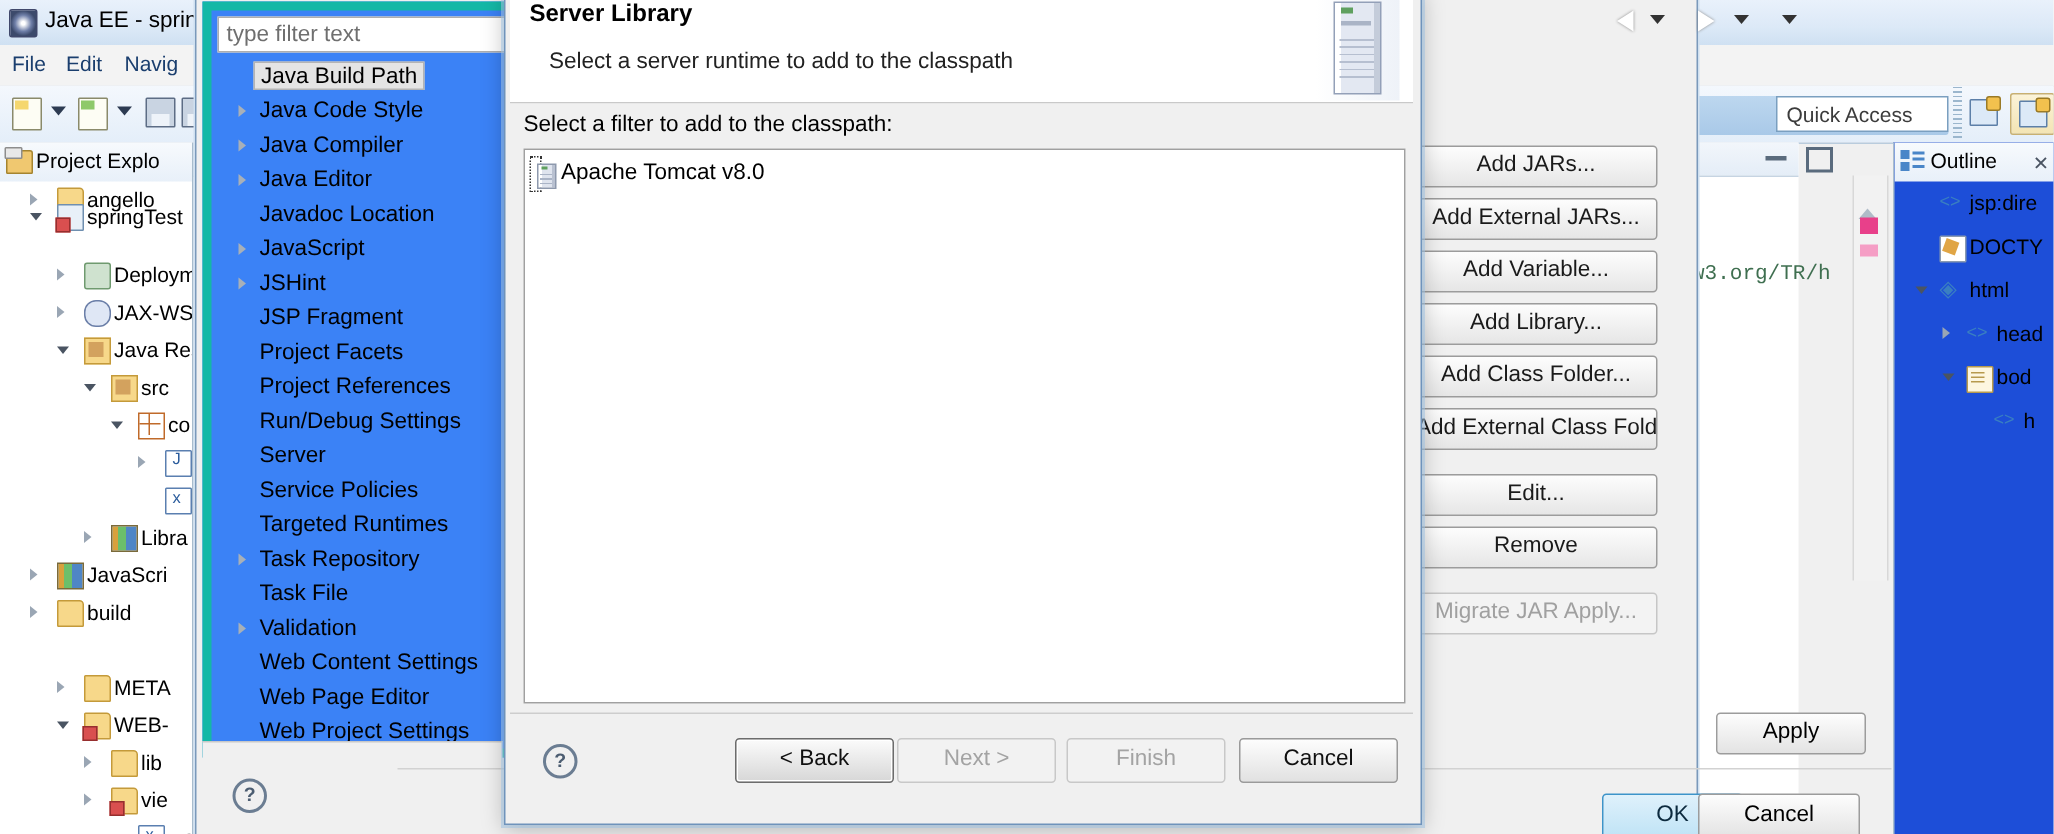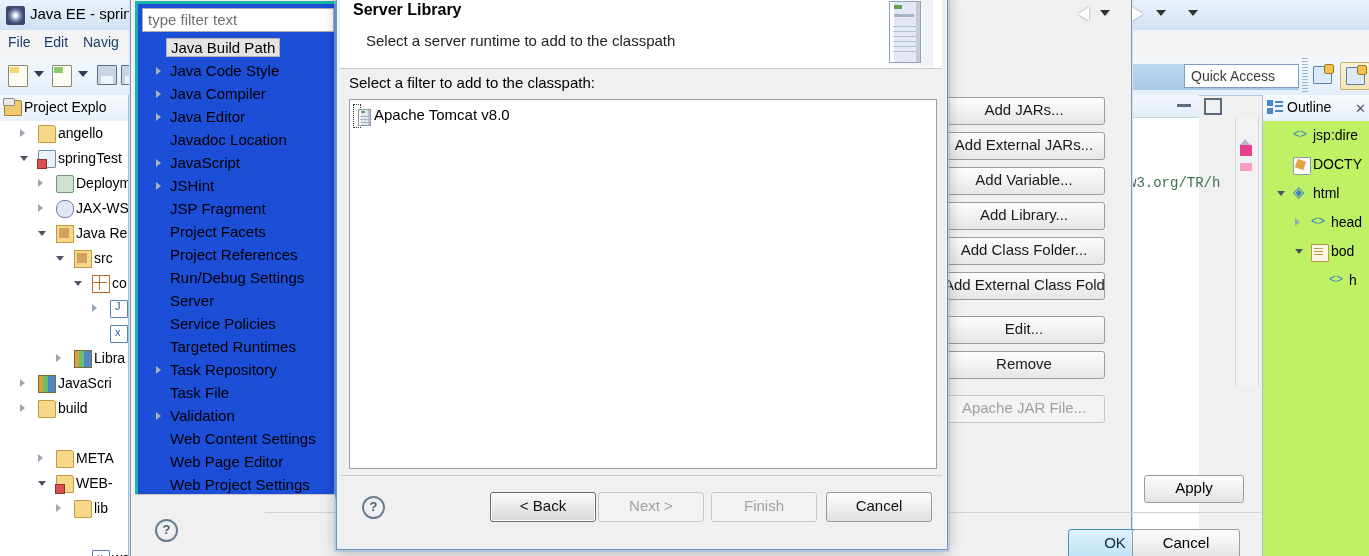--- a/index.html
+++ b/index.html
@@ -154,21 +154,21 @@
   .ov-mark{position:absolute;left:4px;width:12px;height:10px;}
   .ov-up{position:absolute;left:3px;top:22px;width:0;height:0;
     border-left:6px solid transparent;border-right:6px solid transparent;border-bottom:7px solid #b0bcc8;}
   #editor-min{position:absolute;left:1049px;top:9px;width:14px;height:3px;background:#5a6b7d;}
   #editor-max{position:absolute;left:1076px;top:3px;width:14px;height:13px;border:2px solid #5a6b7d;}
   #editor-topbar{position:absolute;left:0;top:0;width:1071px;height:22px;
     background:linear-gradient(to bottom,#f2f6fb,#e4edf7);border-bottom:1px solid #c6d4e2;}
 
   
   #outline-view{
-    left:1262px;top:95px;width:107px;height:461px;background:#bef264;
+    left:1262px;top:95px;width:107px;height:461px;background:#1d4ed8;
     border-left:1px solid #a8bccd;overflow:hidden;
   }
   #outline-tabrow{position:absolute;left:0;top:0;width:107px;height:26px;
     background:linear-gradient(to bottom,#f7fafd,#e8f0f9);}
   #outline-tab-label{position:absolute;left:24px;top:4px;font-size:14px;white-space:nowrap;}
   .outline-ico{
     position:absolute;left:4px;top:5px;width:16px;height:15px;
   }
   .outline-ico i{position:absolute;background:#4a86c8;}
   .outline-ico i:nth-child(1){left:0;top:0;width:6px;height:6px;}
@@ -192,22 +192,22 @@
     box-shadow:0 3px 0 #b79a4e,0 6px 0 #b79a4e;background:#b79a4e;}
 
   
   #properties-dialog{
     left:130px;top:-4px;width:1000px;height:560px;
     background:#f0f0f0;border:1px solid #7a99bb;
     box-shadow:0 0 0 1px #cfe0f0;
   }
   
   #prop-nav{
-    position:absolute;left:4px;top:4px;width:200px;height:492px;background:#1d4ed8;
-    border:3px solid #14b8a6;overflow:hidden;
+    position:absolute;left:4px;top:4px;width:200px;height:492px;background:#3b82f6;
+    border:6px solid #14b8a6;overflow:hidden;
   }
   #prop-filter{
     position:absolute;left:4px;top:4px;width:192px;height:24px;
     border:1px solid #aeaeae;background:#ffffff;box-sizing:border-box;
     font-size:15px;color:#6f6f6f;padding:2px 0 0 5px;white-space:nowrap;
   }
   #prop-nav-list{position:absolute;left:0;top:33px;width:200px;}
   .pn{position:absolute;left:0;width:200px;height:23px;white-space:nowrap;}
   .pn .lbl{position:absolute;left:32px;top:2px;font-size:15px;color:#000;white-space:nowrap;}
   .pn.sel .lbl{background:#e4e4e4;border:1px solid #b4b4b4;padding:0 4px;left:28px;top:1px;}
@@ -400,21 +400,21 @@
     <div id="pe-tabrow">
       <div class="pe-tab-ico"></div>
       <div id="pe-tab-label">Project Explo</div>
     </div>
     <div id="pe-tree">
         <div class="tr" style="top: 0px;">
           <div class="tw" style="left: 8px;"></div>
           <div class="ic ic-folder" style="left: 26px;"></div>
           <div class="lbl" style="left: 46px;">angello</div>
         </div>
-        <div class="tr" style="top: 25px;">
+        <div class="tr" style="top: 11px;">
           <div class="tw open" style="left: 8px;"></div>
           <div class="ic ic-prj" style="left: 26px;"></div>
           <div class="lbl" style="left: 46px;">springTest</div>
         </div>
         <div class="tr" style="top: 50px;">
           <div class="tw" style="left: 26px;"></div>
           <div class="ic ic-deploy" style="left: 44px;"></div>
           <div class="lbl" style="left: 64px;">Deploym</div>
         </div>
         <div class="tr" style="top: 75px;">
@@ -468,20 +468,25 @@
         </div>
         <div class="tr" style="top: 350px;">
           <div class="tw open" style="left: 26px;"></div>
           <div class="ic ic-web" style="left: 44px;"></div>
           <div class="lbl" style="left: 64px;">WEB-</div>
         </div>
         <div class="tr" style="top: 375px;">
           <div class="tw" style="left: 44px;"></div>
           <div class="ic ic-folder" style="left: 62px;"></div>
           <div class="lbl" style="left: 82px;">lib</div>
+        </div>
+        <div class="tr" style="top: 400px;">
+          <div class="tw" style="left: 44px;"></div>
+          <div class="ic ic-web" style="left: 62px;"></div>
+          <div class="lbl" style="left: 82px;">vie</div>
         </div>
         <div class="tr" style="top: 425px;">
           <div class="ic ic-xml" style="left: 80px;"></div>
           <div class="lbl" style="left: 100px;">we</div>
         </div>
       </div>
   </div>
 
   <div class="abs" id="outline-view">
     <div id="outline-tabrow">
@@ -616,21 +621,21 @@
   <div id="prop-classpath-box"></div>
   <div id="prop-btns">
       <div class="pbtn" style="top: 0px;">Add JARs...</div>
       <div class="pbtn" style="top: 35px;">Add External JARs...</div>
       <div class="pbtn" style="top: 70px;">Add Variable...</div>
       <div class="pbtn" style="top: 105px;">Add Library...</div>
       <div class="pbtn" style="top: 140px;">Add Class Folder...</div>
       <div class="pbtn" style="top: 175px;">Add External Class Folder...</div>
       <div class="pbtn" style="top: 219px;">Edit...</div>
       <div class="pbtn" style="top: 254px;">Remove</div>
-      <div class="pbtn disabled" style="top: 298px;">Apache JAR File...</div>
+      <div class="pbtn disabled" style="top: 298px;">Migrate JAR Apply...</div>
     </div>
 
   <div id="apply-btn">Apply</div>
   <div id="prop-footer-sep"></div>
   <div id="ok-btn">OK</div>
   <div id="prop-cancel-btn">Cancel</div>
 </div>
 
 <div class="abs" id="wizard">
 

